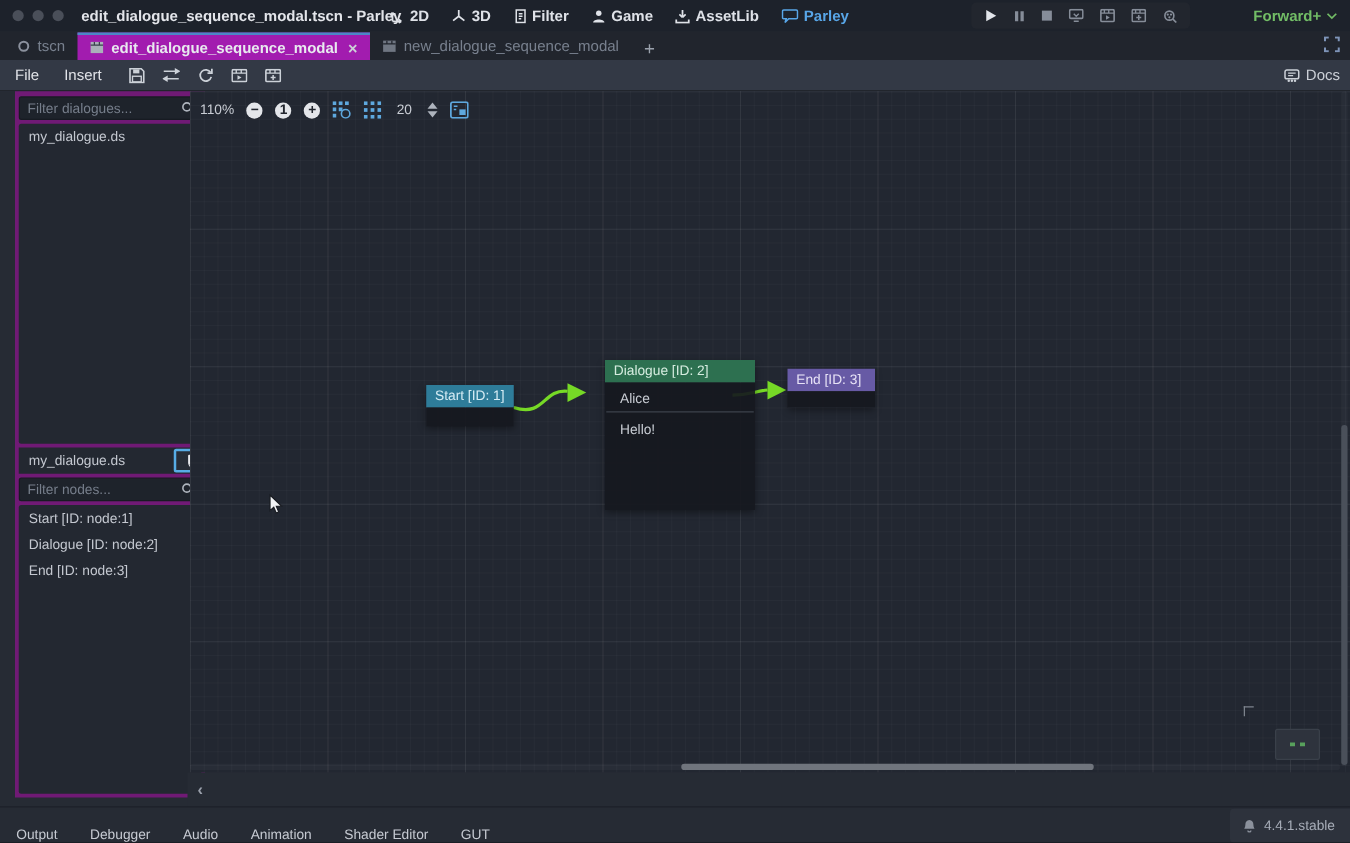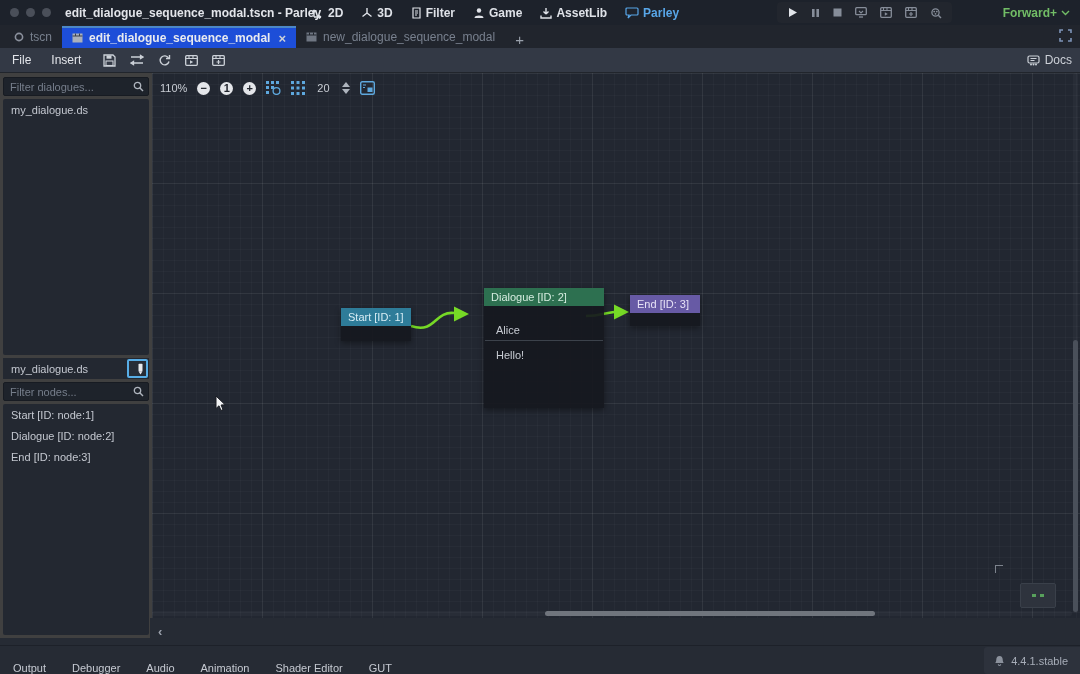--- a/index.html
+++ b/index.html
@@ -20,32 +20,32 @@
   .menu-item.active { color:#58a6e8;align-items:center; }
   .menu-item svg { display:block; }
   .play-cluster { position:absolute; right:128px; top:2px; height:21px; display:flex; align-items:center;
     gap:13px; background:#22262e; border-radius:4px; padding:0 10px; }
   .driver { position:absolute; right:10px; top:0; height:25px; display:flex; align-items:center; gap:4px;
     color:#72bd66; font-weight:bold; font-size:12px; }
   
   .tabbar { position:absolute; left:0; top:25px; width:1080px; height:23px; background:#21252d;
     display:flex; align-items:flex-end; }
   .stab { display:flex; align-items:center; gap:6px; height:22px; padding:0 10px; color:#78808e; font-size:12px; }
-  .stab.active { background:#1d4ed8; color:#e8eaef; border-top:2px solid #4c88c6; font-weight:bold; }
+  .stab.active { background:#a21caf; color:#e8eaef; border-top:2px solid #4c88c6; font-weight:bold; }
   .stab .x { color:#cdd1d8; font-size:13px; margin-left:2px; }
   .tab-add { color:#9aa1ac; font-size:15px; padding:0 10px; }
   .expand-btn { position:absolute; right:8px; top:29px; }
   
   .toolbar { position:absolute; left:0; top:48px; width:1080px; height:25px; background:#333945;
     border-bottom:1px solid #21252c; display:flex; align-items:center; }
   .tmenu { padding:0 10px; color:#e2e4e9; font-size:12px; }
   .ticons { display:flex; align-items:center; gap:14px; margin-left:12px; }
   .docs-btn { position:absolute; right:8px; display:flex; align-items:center; gap:5px; color:#ccd0d7; font-size:12px; }
   
-  .sidebar { position:absolute; left:0; top:73px; width:152px; height:565px; background:#404040;text-decoration:underline; }
+  .sidebar { position:absolute; left:12px; top:73px; width:152px; height:565px; background:#701a75;text-decoration:underline; }
   .filter-input { position:absolute; left:3px; width:146px; height:19px; background:#1e232b;
     border:1px solid #171b22; border-radius:2px; color:#c7cbd2; font-size:11px;
     font-family:"Liberation Sans", sans-serif; padding:0 20px 0 6px; outline:none; }
   .filter-input::placeholder { color:#767e8b; }
   .search-ic { position:absolute; pointer-events:none; }
   .panel { position:absolute; left:3px; width:146px; background:#232831; border-radius:2px; }
   .list-item { padding:5px 8px 4px 8px; color:#c4c8d0; font-size:11px; white-space:nowrap; }
   .sel-row { position:absolute; left:3px; top:285px; width:146px; height:21px; background:#232831;
     display:flex; align-items:center; }
   .sel-row span { color:#c4c8d0; font-size:11px; padding-left:8px; flex:1; }
@@ -406,21 +406,21 @@
     </svg>
 
     <div class="gnode" style="left:189px; top:235px; width:70px">
       <div class="hdr" style="background:#2e7c99; color:#d6ecf4">Start [ID: 1]</div>
       <div class="bod" style="height:15px"></div>
     </div>
 
     <div class="gnode" style="left:332px; top:215px; width:120px">
       <div class="hdr" style="background:#2d7050; color:#d5ecdf">Dialogue [ID: 2]</div>
       <div class="bod" style="height:102px">
-        <div class="nrow" style="padding-top:18px">Alice</div>
+        <div class="nrow" style="padding-top:7px">Alice</div>
         <div class="sep"></div>
         <div class="nrow" style="padding-top:8px">Hello!</div>
       </div>
     </div>
 
     <div class="gnode" style="left:478px; top:222px; width:70px">
       <div class="hdr" style="background:#675aa5; color:#e7e2f6">End [ID: 3]</div>
       <div class="bod" style="height:13px"></div>
     </div>
 

